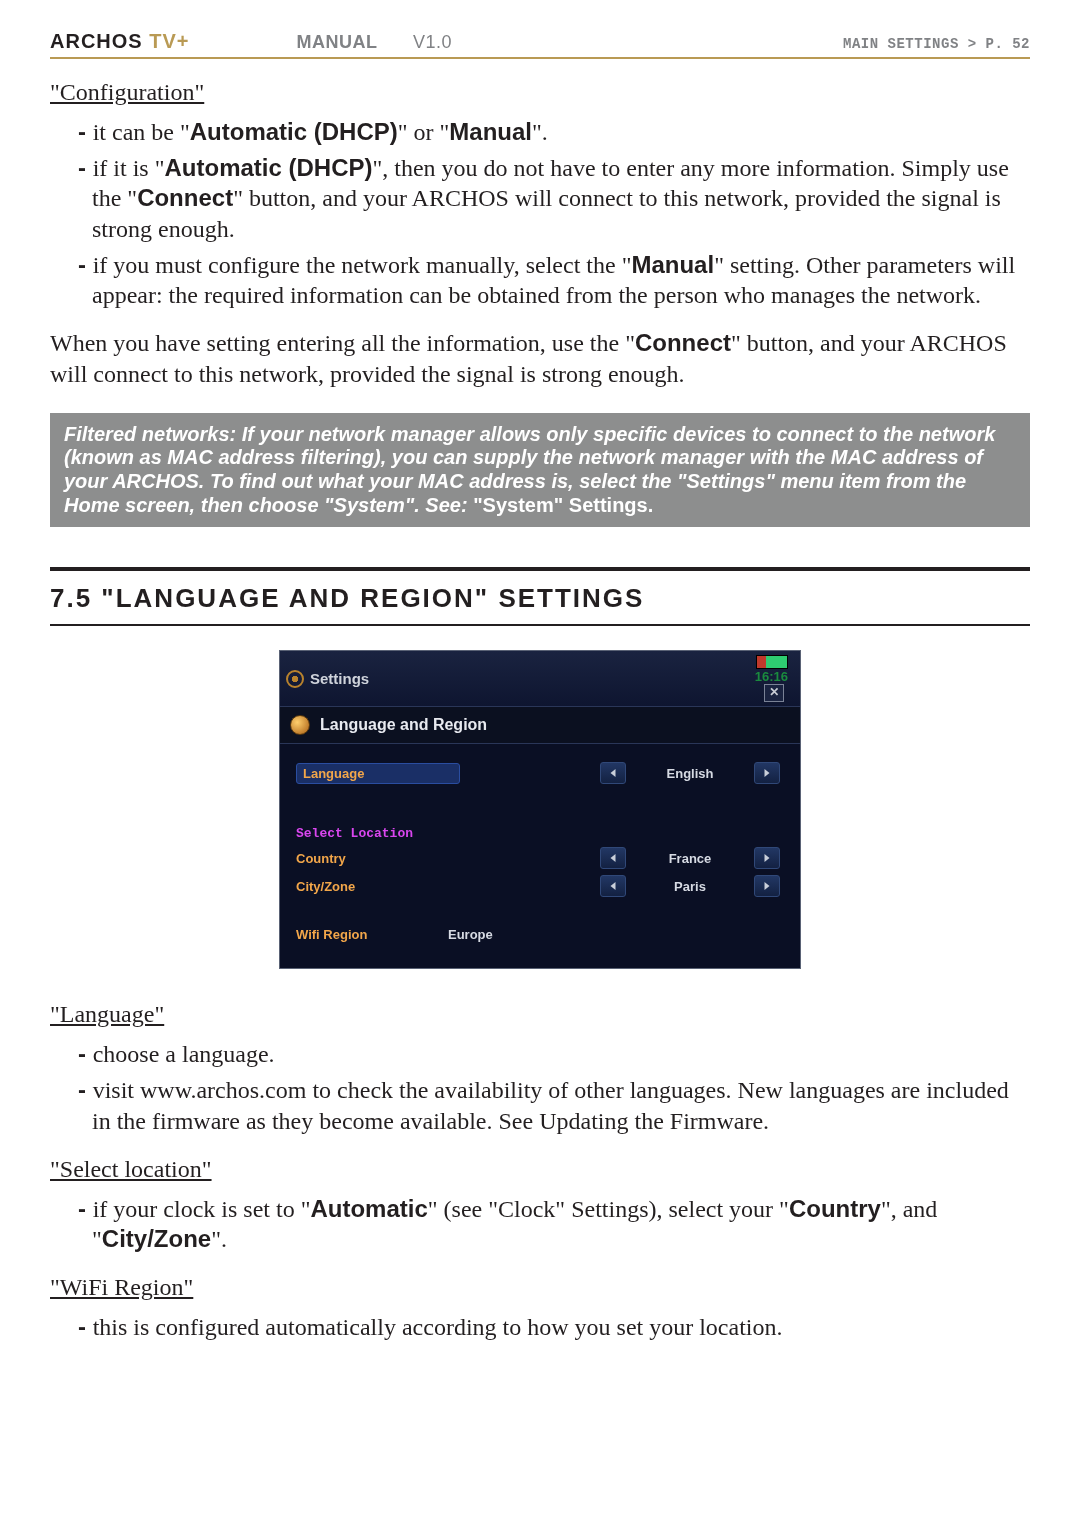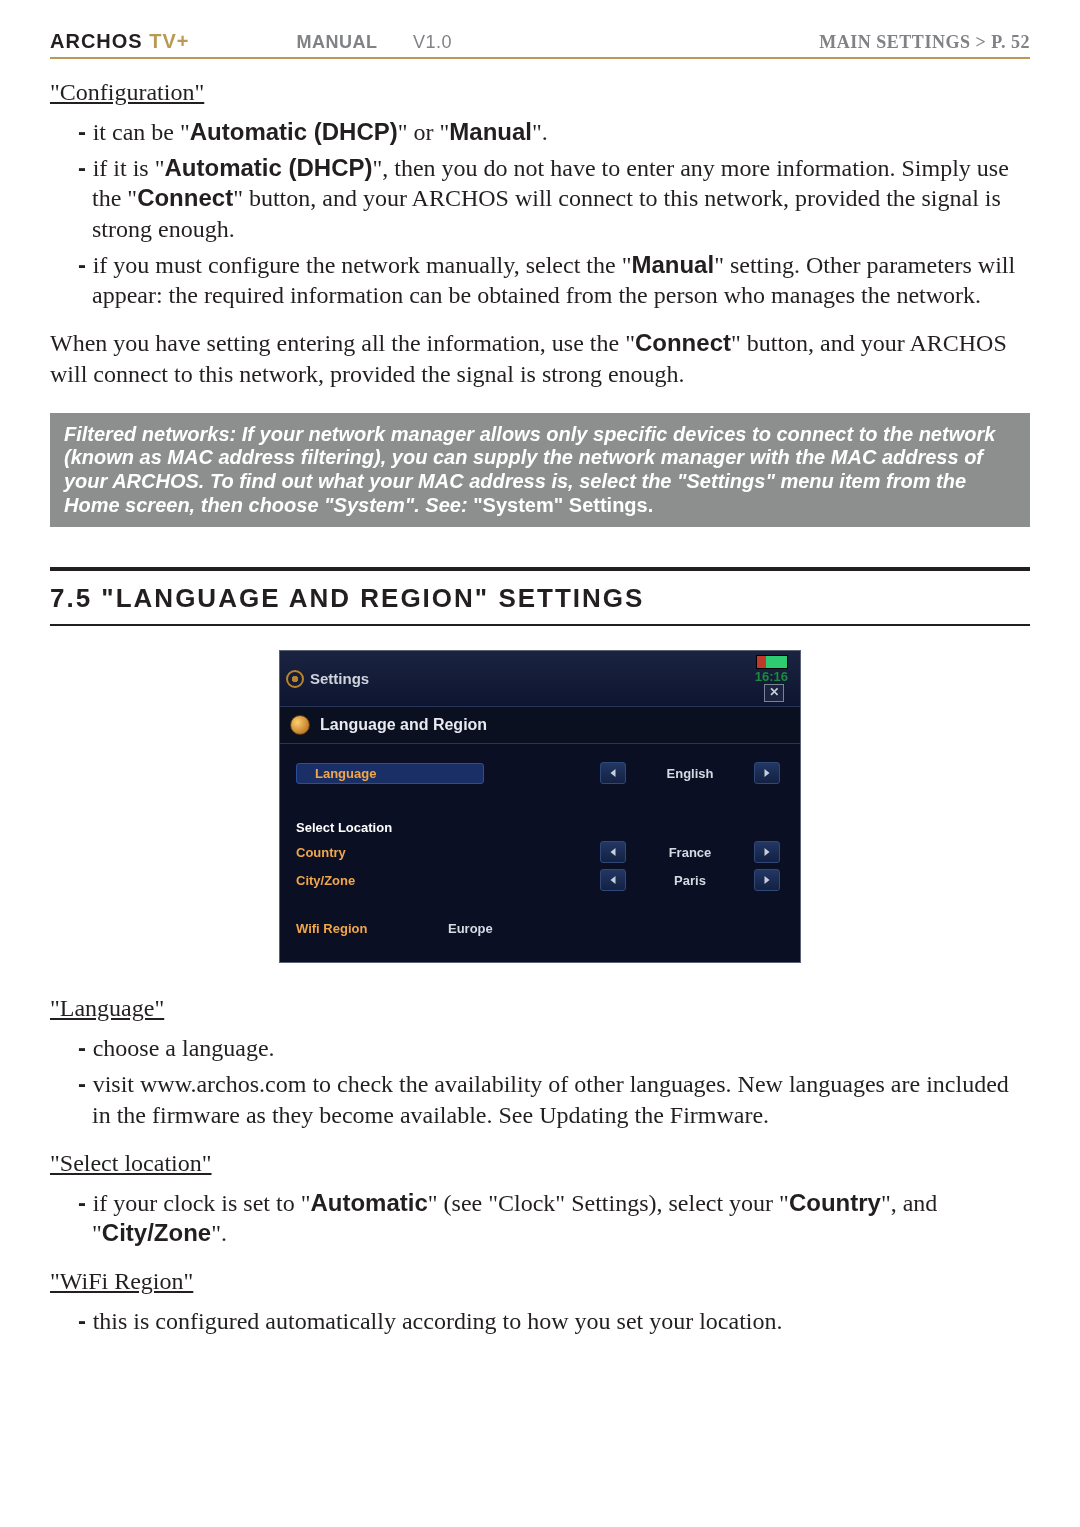--- a/index.html
+++ b/index.html
@@ -39,22 +39,22 @@
     font-family: Arial, Helvetica, sans-serif;
     font-size: 18px;
     color: #808285;
     font-weight: 700;
     letter-spacing: 0.5px;
     margin-left: 100px;
   }
   .hdr-center .ver { font-weight: 400; margin-left: 30px; }
   .hdr-right {
     margin-left: auto;
-    font-family: Liberation Serif, serif;
-    font-size: 18px;
+    font-family: Liberation Mono, monospace;
+    font-size: 14px;
     color: #808285;
     font-weight: 700;
     letter-spacing: 0.5px;
   }
 
   
   .body-text p {
     margin: 0 0 10px 0;
     font-size: 24px;
     line-height: 1.25;
@@ -189,22 +189,22 @@
     background: #0a0f24;
     padding: 12px 16px 20px 16px;
   }
   .row {
     display: flex;
     align-items: center;
     margin: 6px 0;
     font-size: 13px;
   }
   .row .lbl { width: 150px; color: #f2a64a; font-weight: 700; }
-  .row .lbl.sel { background: #1a2f66; border:1px solid #2a4da0; border-radius:3px; padding: 2px 18px; color:#f2a64a; }
-  .row .lbl.grp { color: #ffffff; font-weight:700; margin-top:6px; }
+  .row .lbl.sel { background: #1a2f66; border:1px solid #2a4da0; border-radius:3px; padding: 2px 6px; color:#f2a64a; }
+  .row .lbl.grp { color: #d946ef; font-weight:700; margin-top:12px;font-family:Liberation Mono, monospace; }
   .arrow-btn {
     width: 24px; height: 20px;
     border: 1px solid #304878;
     background: linear-gradient(#223764,#132142);
     border-radius: 3px;
     position: relative;
     margin: 0 4px;
   }
   .arrow-btn::before {
     content: "";

